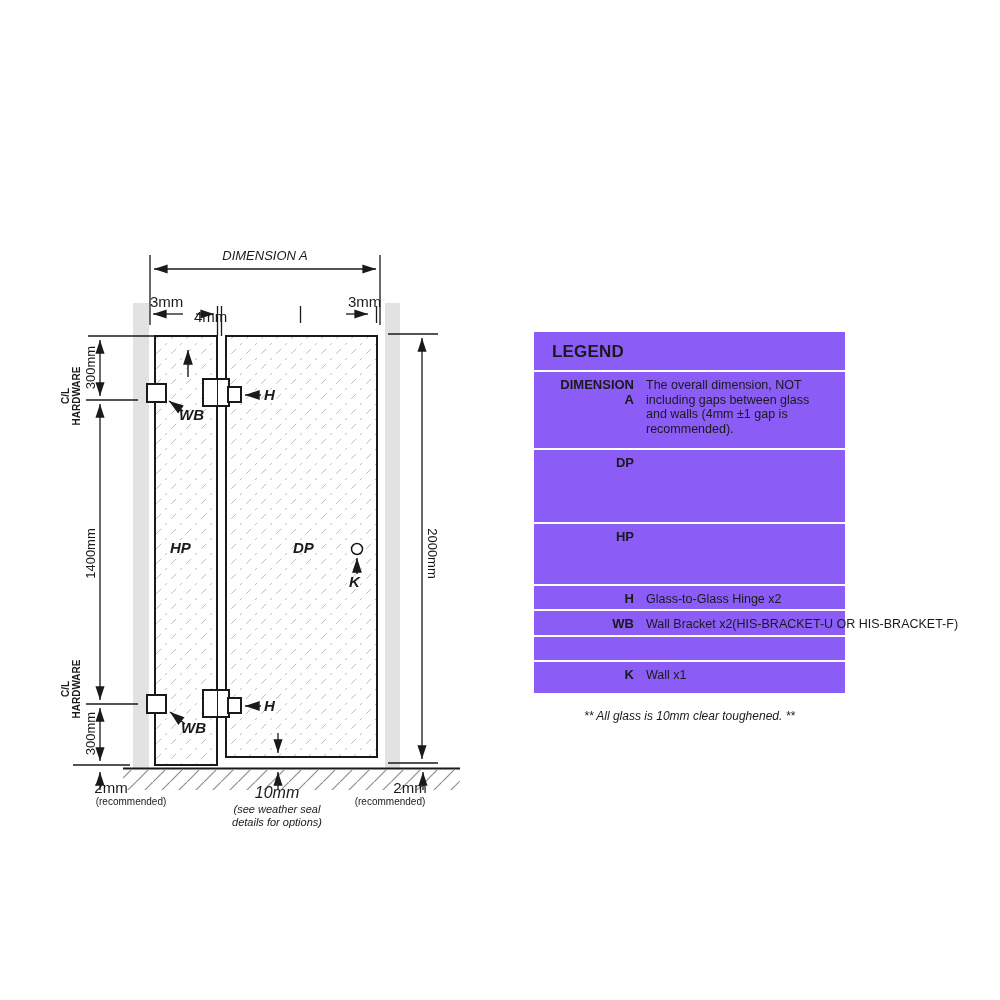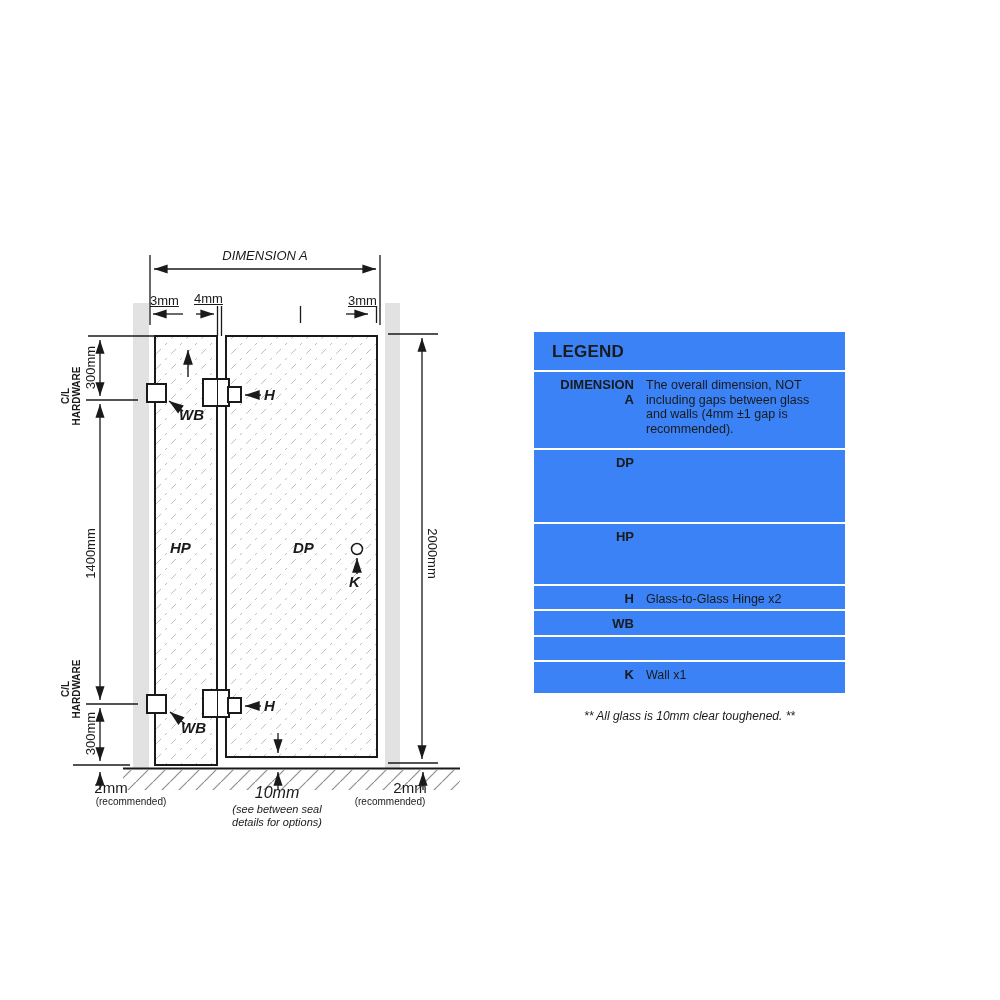--- a/index.html
+++ b/index.html
@@ -1,30 +1,30 @@
 <!DOCTYPE html>
 <html><head>
 <meta charset="utf-8">
 <style>
   html,body{margin:0;padding:0;background:#fff;}
   .canvas{position:relative;width:1000px;height:1000px;background:#fff;overflow:hidden;
           font-family:"Liberation Sans",sans-serif;color:#1a1a1a;}
   .abs{position:absolute;}
   .page-title{left:62px;top:186px;font-size:30px;font-weight:bold;letter-spacing:-0.6px;white-space:nowrap;}
   .dim-label{font-size:13px;font-style:italic;white-space:nowrap;}
-  .gap-label{font-size:13px;white-space:nowrap;text-decoration:underline;}
+  .gap-label{font-size:15px;white-space:nowrap;}
   .rot{transform:rotate(-90deg);text-align:center;font-size:13px;white-space:pre-line;}
   .rot-r{transform:rotate(90deg);text-align:center;font-size:13px;white-space:nowrap;}
   .cl-label{font-size:10px;font-weight:bold;line-height:11px;letter-spacing:0;}
   .mm-big{font-size:15px;text-align:center;}
   .mm-note{font-size:10px;text-align:center;white-space:nowrap;}
   .it-big{font-size:16px;font-style:italic;text-align:center;}
   .it-note{font-size:11px;font-style:italic;text-align:center;line-height:13px;white-space:pre-line;}
   .part-label{font-size:15px;font-weight:bold;font-style:italic;white-space:nowrap;}
-  .legend{left:534px;top:332px;width:311px;background:#3b82f6;padding:0 0 0 0;box-sizing:border-box;}
+  .legend{left:534px;top:332px;width:311px;background:#8b5cf6;padding:0 0 0 0;box-sizing:border-box;}
   .legend-title{font-size:17px;font-weight:bold;padding:10px 0 8px 18px;letter-spacing:0.2px;}
   .legend-row{display:flex;border-top:2px solid #fff;padding:6px 0 0 18px;box-sizing:border-box;align-items:flex-start;}
   .lt{width:82px;flex:none;text-align:right;font-weight:bold;font-size:13px;line-height:14.6px;}
   .ld{margin-left:12px;font-size:12.5px;line-height:14.6px;white-space:pre;}
   .legend-row:nth-of-type(2){min-height:78px;}
   .legend-row:nth-of-type(3){min-height:74px;}
   .legend-row:nth-of-type(4){min-height:62px;}
   .legend-row:nth-of-type(5){min-height:25px;}
   .legend-row:nth-of-type(6){min-height:26px;}
   .legend-row:nth-of-type(7){min-height:25px;}
@@ -120,36 +120,36 @@
       <line x1="185" y1="724" x2="170" y2="712" marker-end="url(#ah)"></line>
       <line x1="357" y1="574" x2="357" y2="558" marker-end="url(#ah)"></line>
       <line x1="188" y1="377" x2="188" y2="350" marker-end="url(#ah)"></line>
     </g>
 
     <circle cx="357" cy="549" r="5.5" fill="#fff" stroke="#1a1a1a" stroke-width="1.5"></circle>
   </svg>
 
   <div class="abs dim-label" style="left:195px;top:248px;width:140px;text-align:center;">DIMENSION A</div>
   <div class="abs gap-label" style="left:150px;top:293px;">3mm</div>
-  <div class="abs gap-label" style="left:194px;top:291px;">4mm</div>
+  <div class="abs gap-label" style="left:194px;top:308px;">4mm</div>
   <div class="abs gap-label" style="left:348px;top:293px;">3mm</div>
 
   <div class="abs rot" style="left:50px;top:360px;width:80px;">300mm</div>
   <div class="abs rot cl-label" style="left:26px;top:385px;width:90px;">C/L
 HARDWARE</div>
   <div class="abs rot" style="left:50px;top:546px;width:80px;">1400mm</div>
   <div class="abs rot cl-label" style="left:26px;top:678px;width:90px;">C/L
 HARDWARE</div>
   <div class="abs rot" style="left:50px;top:726px;width:80px;">300mm</div>
   <div class="abs rot-r" style="left:392px;top:546px;width:80px;">2000mm</div>
 
   <div class="abs mm-big" style="left:81px;top:779px;width:60px;">2mm</div>
   <div class="abs mm-note" style="left:66px;top:796px;width:130px;">(recommended)</div>
   <div class="abs it-big" style="left:227px;top:784px;width:100px;">10mm</div>
-  <div class="abs it-note" style="left:207px;top:803px;width:140px;">(see between seal
+  <div class="abs it-note" style="left:207px;top:803px;width:140px;">(see weather seal
 details for options)</div>
   <div class="abs mm-big" style="left:380px;top:779px;width:60px;">2mm</div>
   <div class="abs mm-note" style="left:325px;top:796px;width:130px;">(recommended)</div>
 
   <div class="abs part-label" style="left:170px;top:539px;">HP</div>
   <div class="abs part-label" style="left:293px;top:539px;">DP</div>
   <div class="abs part-label" style="left:264px;top:386px;">H</div>
   <div class="abs part-label" style="left:264px;top:697px;">H</div>
   <div class="abs part-label" style="left:179px;top:406px;">WB</div>
   <div class="abs part-label" style="left:181px;top:719px;">WB</div>
@@ -169,20 +169,21 @@
     </div>
     <div class="legend-row">
       <div class="lt">HP</div>
     </div>
     <div class="legend-row">
       <div class="lt">H</div>
       <div class="ld">Glass-to-Glass Hinge x2</div>
     </div>
     <div class="legend-row">
       <div class="lt">WB</div>
+      <div class="ld">Wall Bracket x2(HIS-BRACKET-U OR HIS-BRACKET-F)</div>
     </div>
     <div class="legend-row">
       <div class="lt"></div>
       <div class="ld"></div>
     </div>
     <div class="legend-row">
       <div class="lt">K</div>
       <div class="ld">Wall x1</div>
     </div>
   </div>

